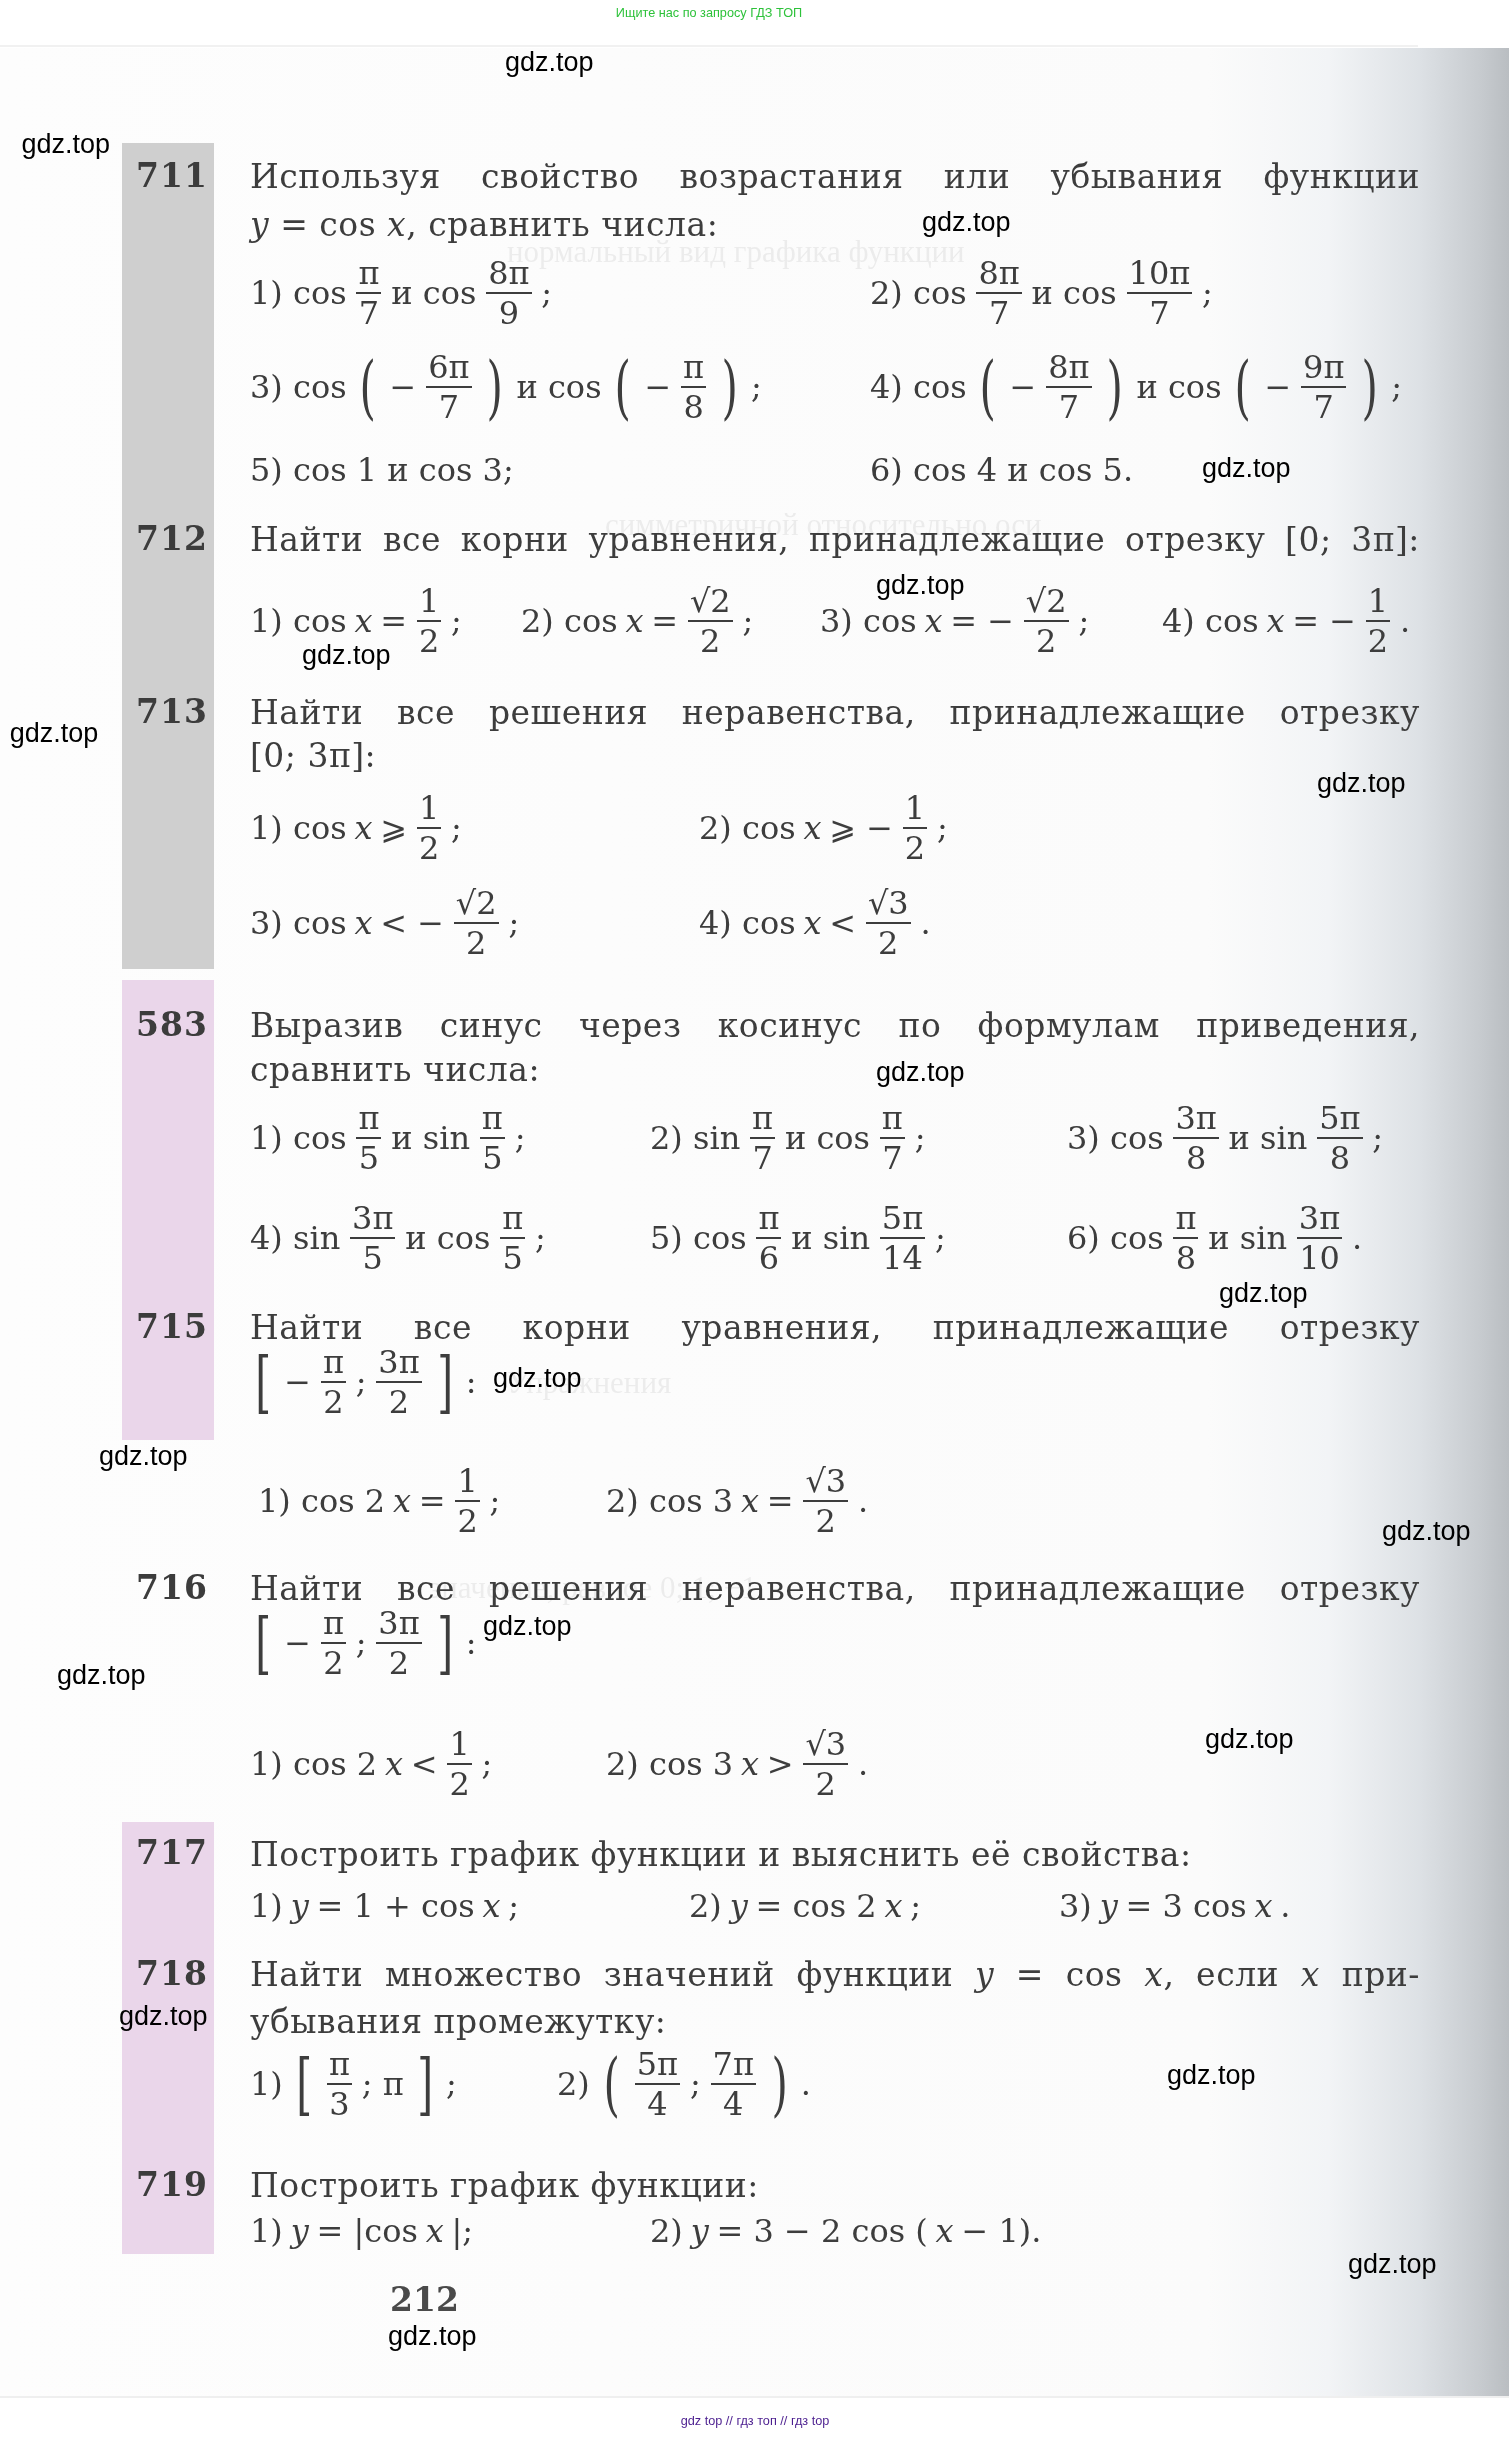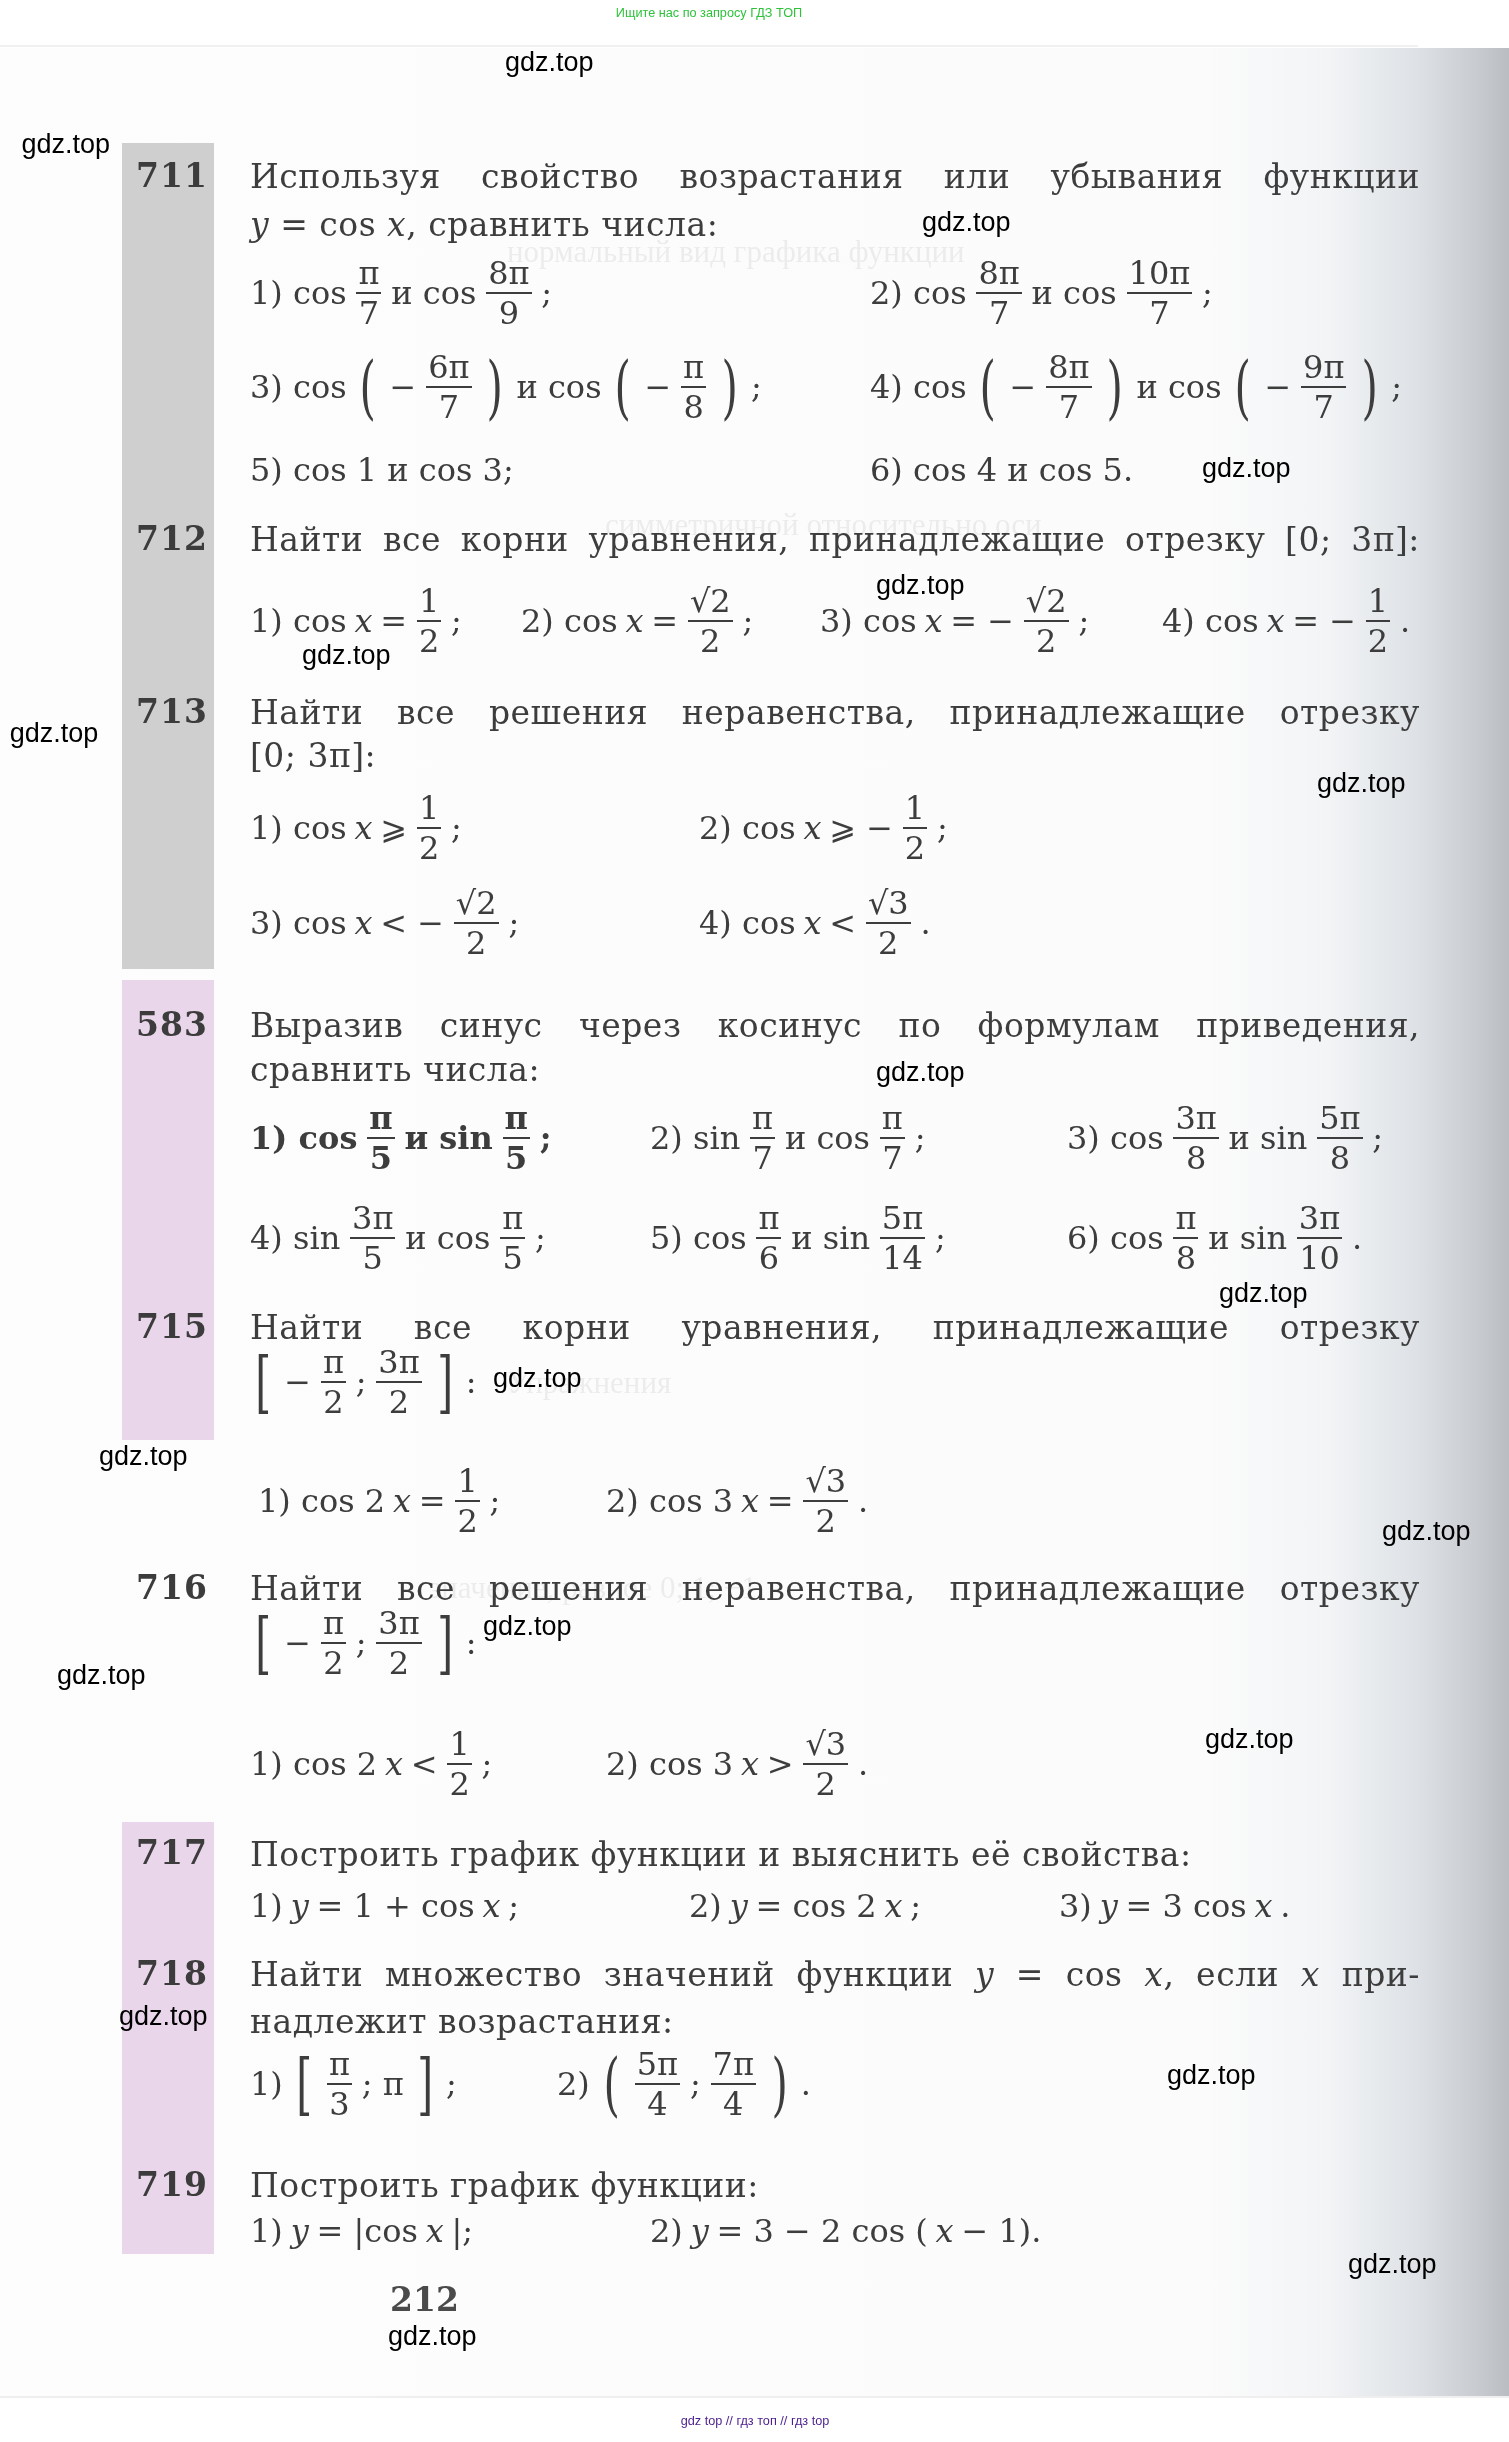--- a/index.html
+++ b/index.html
@@ -165,21 +165,21 @@
   <div class="item" style="left:449px;">4) cos <i>x</i> &lt; <span class="frac">
         <span class="n">√3</span>
         <span class="d">2</span>
       </span>.</div>
 </div>
 
 <div class="num" style="top:1005px;">583</div>
 <div class="t just" style="top:1003px;">Выразив синус через косинус по формулам приведения,</div>
 <div class="t" style="top:1047px;">сравнить числа:</div>
 <div class="row" style="top:1102px;">
-  <div class="item" style="left:0;font-weight:bold;">1) cos <span class="frac">
+  <div class="item" style="left:0;">1) cos <span class="frac">
         <span class="n">π</span>
         <span class="d">5</span>
       </span> и sin <span class="frac">
         <span class="n">π</span>
         <span class="d">5</span>
       </span>;</div>
   <div class="item" style="left:400px;">2) sin <span class="frac">
         <span class="n">π</span>
         <span class="d">7</span>
       </span> и cos <span class="frac">
@@ -265,21 +265,21 @@
 <div class="num" style="top:1833px;text-align:right;">717</div>
 <div class="t" style="top:1832px;">Построить график функции и выяснить её свойства:</div>
 <div class="row" style="top:1887px;">
   <div class="item" style="left:0;">1) <i>y</i> = 1 + cos <i>x</i>;</div>
   <div class="item" style="left:439px;">2) <i>y</i> = cos 2<i>x</i>;</div>
   <div class="item" style="left:809px;">3) <i>y</i> = 3 cos <i>x</i>.</div>
 </div>
 
 <div class="num" style="top:1954px;">718</div>
 <div class="t just" style="top:1952px;">Найти множество значений функции <i>y</i> = cos <i>x</i>, если <i>x</i> при-</div>
-<div class="t" style="top:1999px;">надлежит возрастания:</div>
+<div class="t" style="top:1999px;">убывания промежутку:</div>
 <div class="row" style="top:2048px;">
   <div class="item" style="left:0;">1) <span class="brk">[</span><span class="frac">
         <span class="n">π</span>
         <span class="d">3</span>
       </span>; π<span class="brk">]</span>;</div>
   <div class="item" style="left:307px;">2) <span class="paren">(</span><span class="frac">
         <span class="n">5π</span>
         <span class="d">4</span>
       </span>; <span class="frac">
         <span class="n">7π</span>

